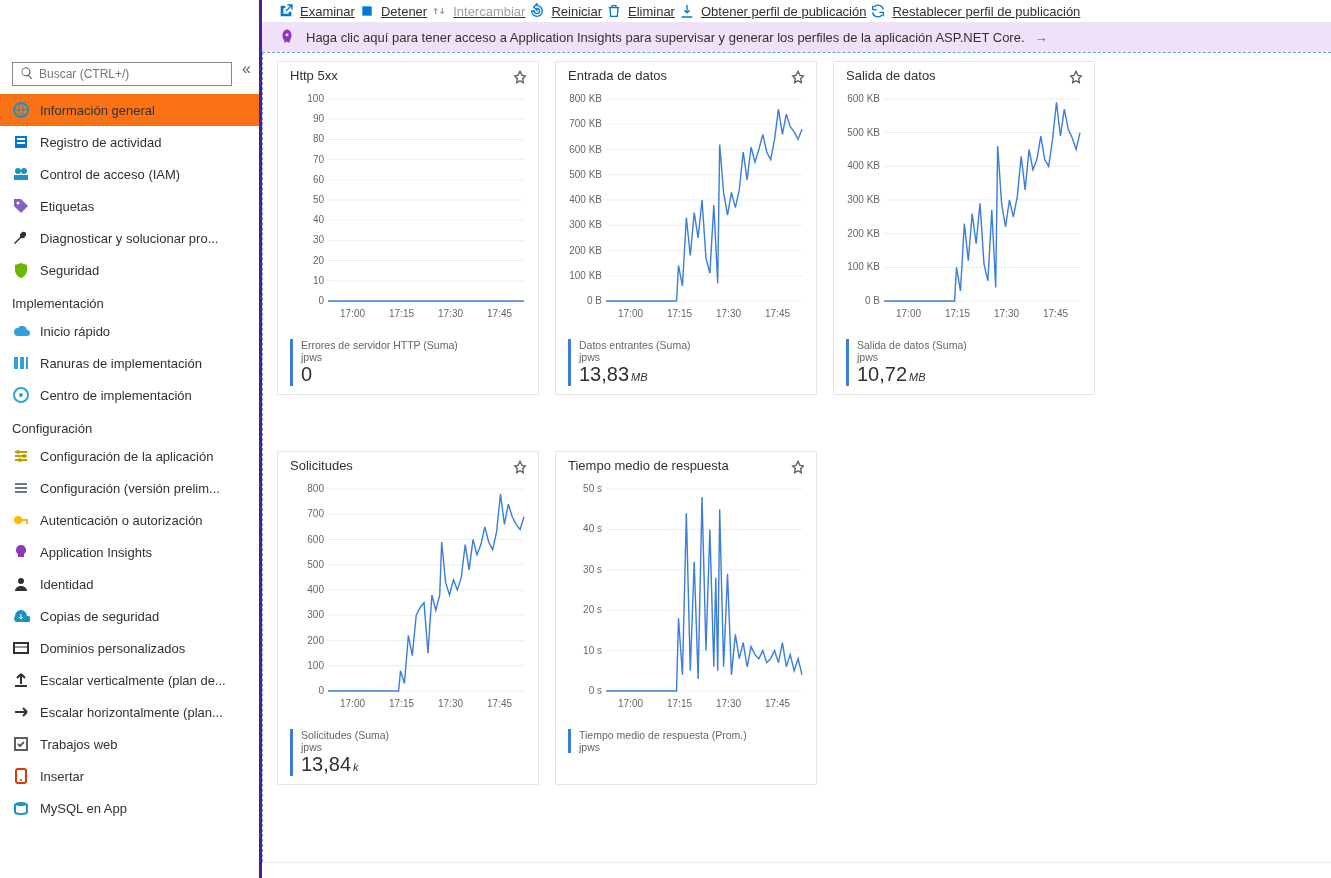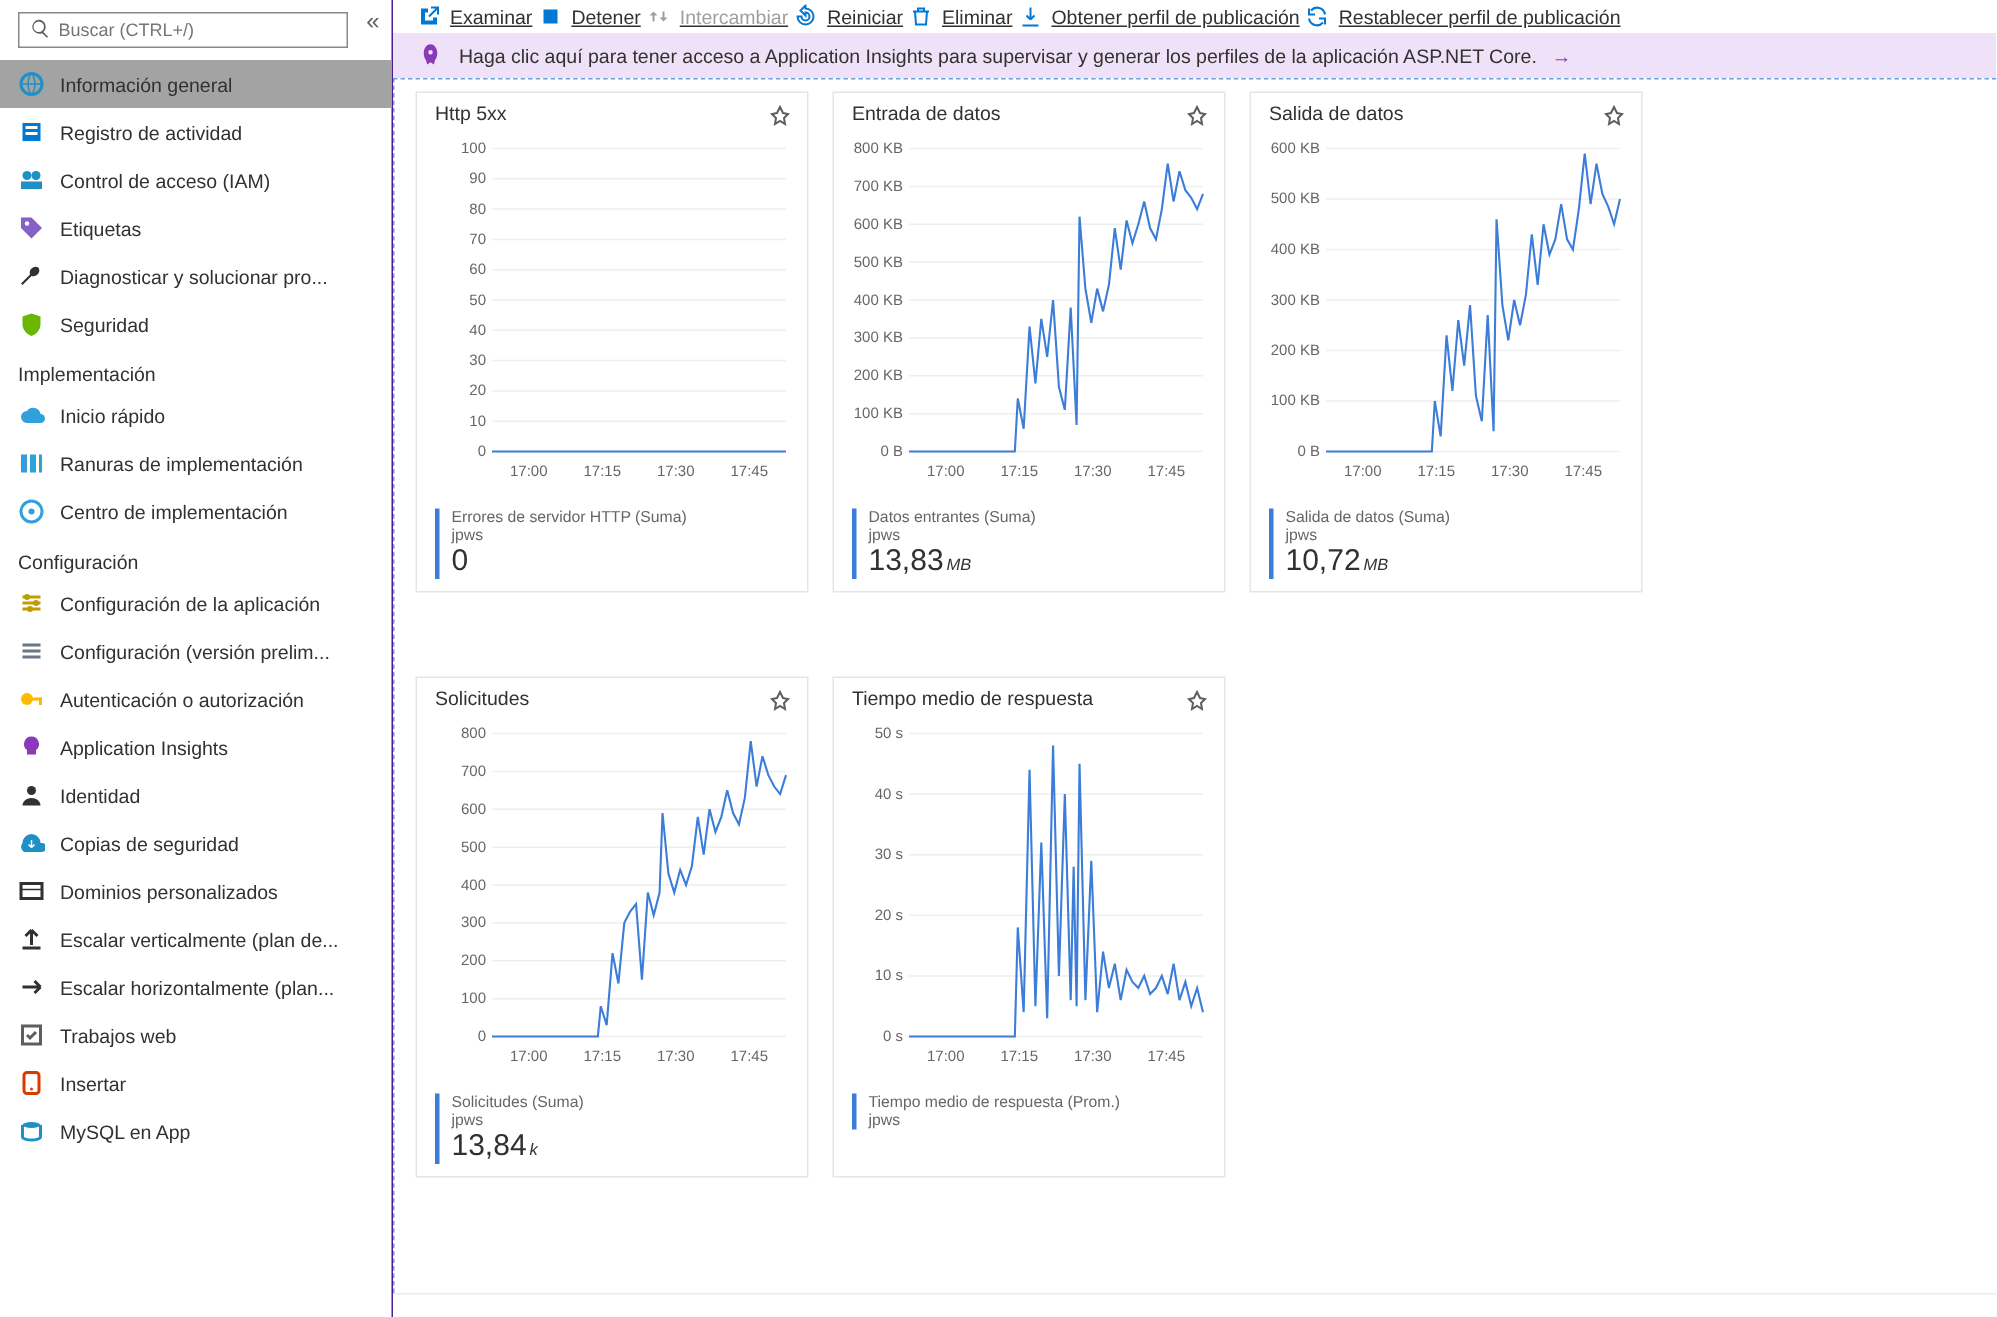--- a/index.html
+++ b/index.html
@@ -1,23 +1,23 @@
 <!DOCTYPE html>
 <html><head>
 <meta charset="utf-8">
 <style>
   * { box-sizing: border-box; margin: 0; padding: 0; font-family: "Segoe UI", Arial, sans-serif; }
   body { display: flex; height: 878px; width: 1331px; overflow: hidden; background: #fff; color: #323130; font-size: 13px; }
-  .sidebar { width: 262px; border-right: 1px solid #4c1d95; display: flex; flex-direction: column; overflow-y: auto; }
+  .sidebar { width: 262px; border-right: 3px solid #4c1d95; display: flex; flex-direction: column; overflow-y: auto; justify-content: center; }
   .search-wrap { padding: 8px 12px; position: relative; display:flex; align-items:center; }
   .search-input { width: 220px; height: 24px; border: 1px solid #8a8886; padding: 2px 6px 2px 26px; font-size: 12px; color:#666; }
   .search-wrap svg.mag { position: absolute; left: 20px; top: 12px; width: 14px; height: 14px; fill: #605e5c; }
   .collapse-btn { position:absolute; right:8px; top:6px; font-size:16px; color:#605e5c; cursor:pointer; }
   .nav-item { display: flex; align-items: center; gap: 10px; padding: 6px 12px; height: 32px; cursor: pointer; white-space: nowrap; overflow:hidden; text-overflow: ellipsis; }
-  .nav-item.active { background: #a3a3a3; }
+  .nav-item.active { background: #f97316; }
   .nav-item .icon { width: 18px; height: 18px; flex-shrink:0; display:flex; align-items:center; justify-content:center; font-size:14px; }
   .nav-group { padding: 10px 12px 4px; font-size: 13px; color: #323130; }
   .main { flex: 1; display: flex; flex-direction: column; overflow: hidden; }
   .toolbar { display: flex; align-items: center; gap: 4px; padding: 6px 16px; height: 22px; text-decoration: underline; }
   .toolbar button { background: none; border: none; display: flex; align-items: center; gap: 6px; cursor: pointer; color: #323130; font-size: 13px; }
   .toolbar button.disabled { color: #a19f9d; cursor:default; }
   .toolbar .ticon { width:16px; height:16px; display:inline-flex; }
   .banner { background: #efe1f7; display: flex; align-items: center; padding: 6px 16px; gap: 10px; font-size: 13px; }
   .banner .rocket { width:18px;height:18px;fill:#8a3ab9; }
   .banner .arrow { color:#8a3ab9; font-weight:bold; }

